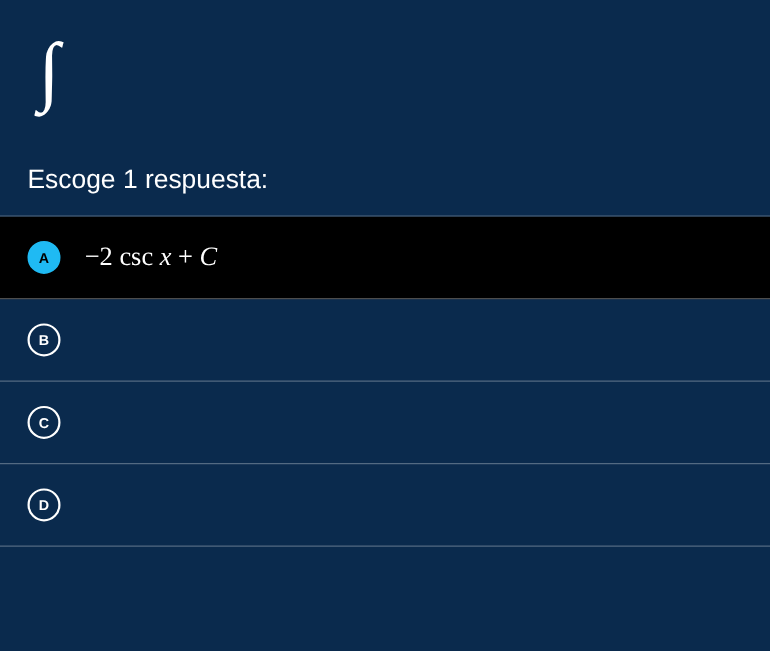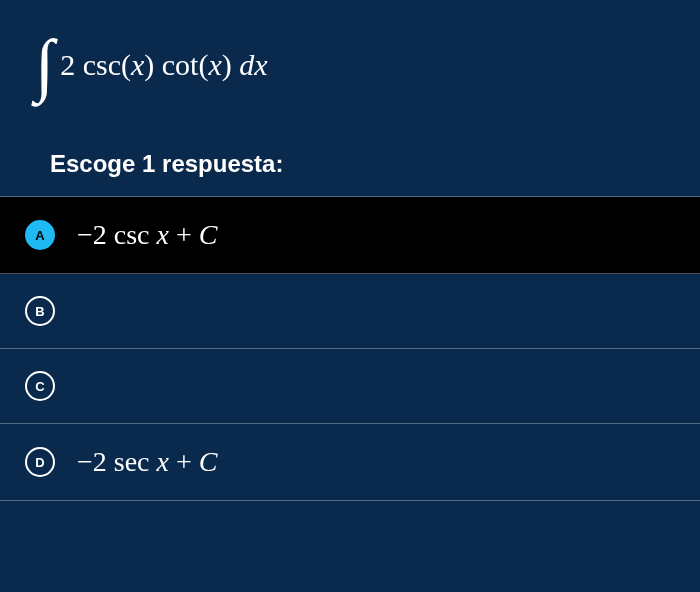--- a/index.html
+++ b/index.html
@@ -28,24 +28,23 @@
     padding-left: 10px;
     padding-top: 10px;
   }
   .integral-sign {
     font-size: 70px;
     line-height: 1;
     font-weight: 300;
   }
   .prompt {
     font-size: 24px;
-    font-weight: 700;
+    font-weight: 400;
     padding: 20px 25px 18px 25px;
     color: #fff;
-    margin-left: 25px;
   }
   .choices {
     border-top: 1px solid rgba(255,255,255,0.3);
   }
   .choice {
     display: flex;
     align-items: center;
     padding: 22px 25px;
     border-bottom: 1px solid rgba(255,255,255,0.3);
     gap: 22px;
@@ -67,47 +66,45 @@
     color: #fff;
     flex-shrink: 0;
   }
   .choice.selected .choice-circle {
     background: #1fbaf3;
     border-color: #1fbaf3;
     color: #000;
   }
   .choice-text {
     font-family: "Times New Roman", serif;
-    font-size: 28px;
+    font-size: 24px;
     color: #fff;
   }
   .math-var {
     font-style: italic;
   }
 </style>
 </head>
 <body>
 
 <div class="question-area">
   <div class="integral-expr">
       <span class="integral-sign">∫</span>
-      <span>2 csc(<span class="math-var">x</span>) cot(<span class="math-var">x</span>)&nbsp;<span class="math-var">dx</span></span>
     </div>
 </div>
 
 <div class="prompt">Escoge 1 respuesta:</div>
 
 <div class="choices">
     <div class="choice selected">
       <div class="choice-circle">A</div>
       <div class="choice-text">−2 csc <span class="math-var">x</span> + <span class="math-var">C</span></div>
     </div>
     <div class="choice">
       <div class="choice-circle">B</div>
     </div>
     <div class="choice">
       <div class="choice-circle">C</div>
     </div>
     <div class="choice">
       <div class="choice-circle">D</div>
-      <div class="choice-text">−2 sec <span class="math-var">x</span> + <span class="math-var">C</span></div>
     </div>
   </div>
 
 </body></html>

